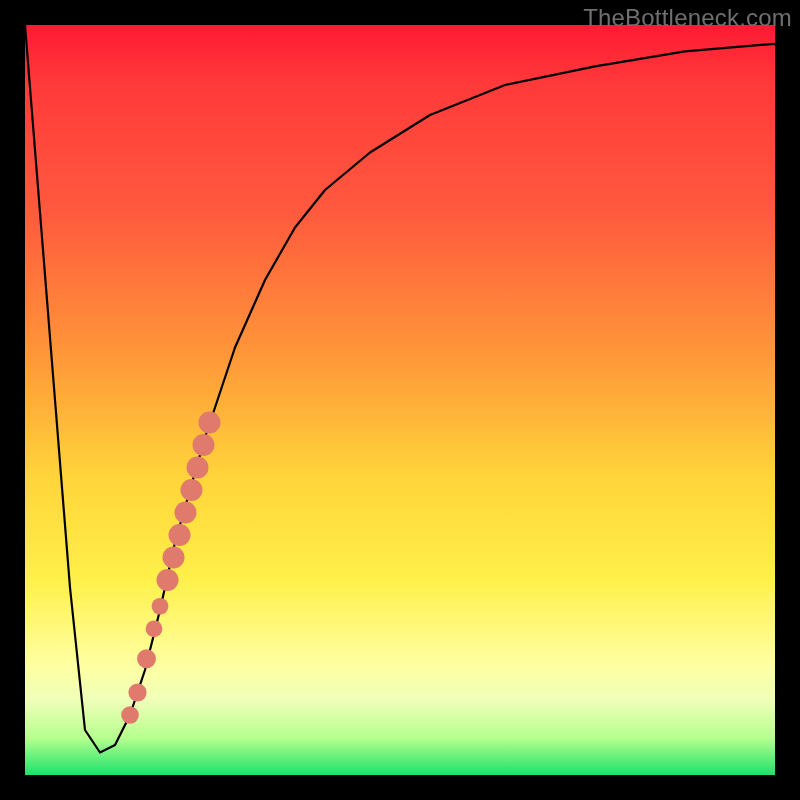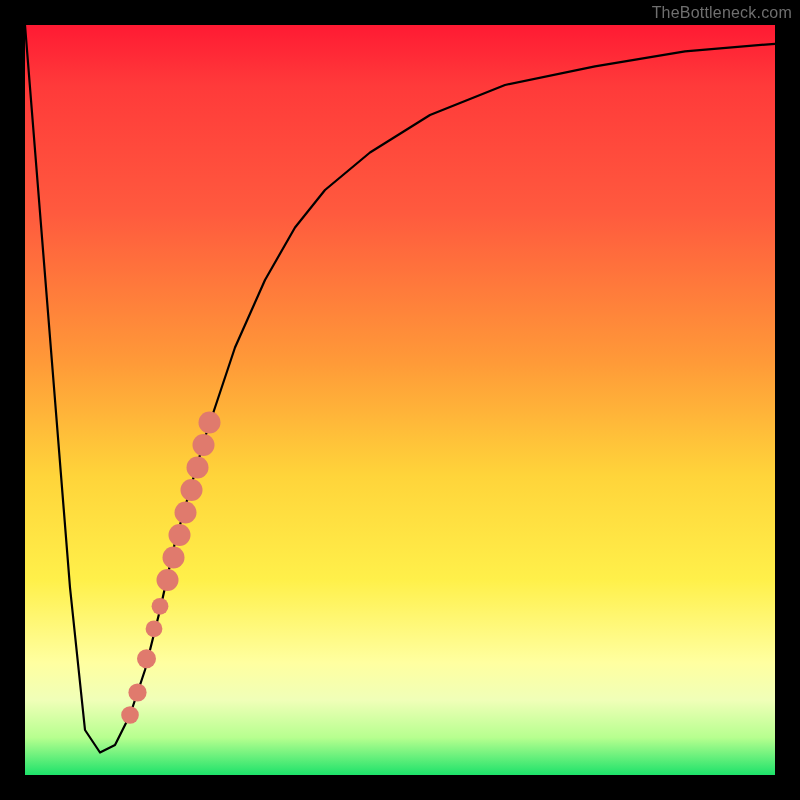--- a/index.html
+++ b/index.html
@@ -44,21 +44,21 @@
     top: 0;
     width: 750px;
     height: 750px;
     overflow: visible;
   }
   .watermark {
     position: absolute;
     top: 4px;
     right: 8px;
     color: #6f6f6f;
-    font-size: 16px;
+    font-size: 24px;
     font-weight: 400;
     letter-spacing: 0.2px;
     user-select: none;
   }
 </style>
 </head>
 <body>
 
 <div class="stage">
 

